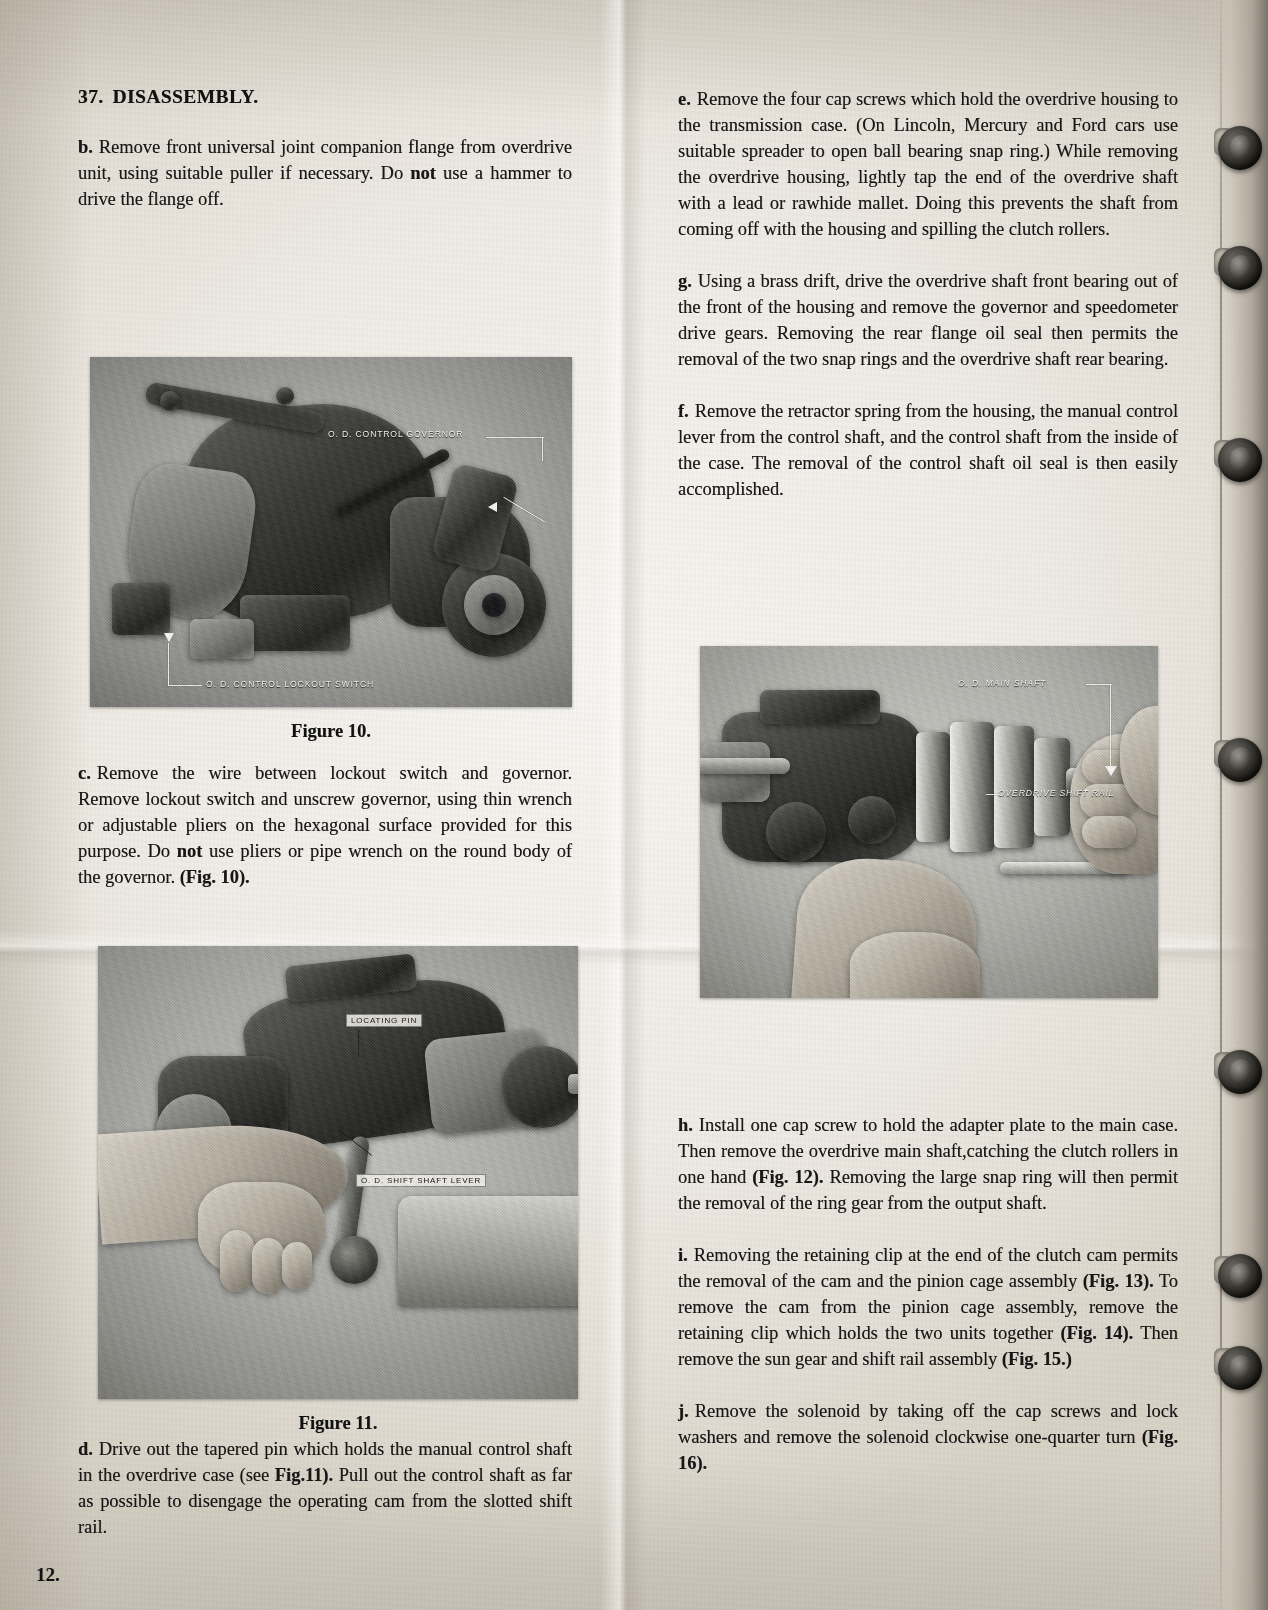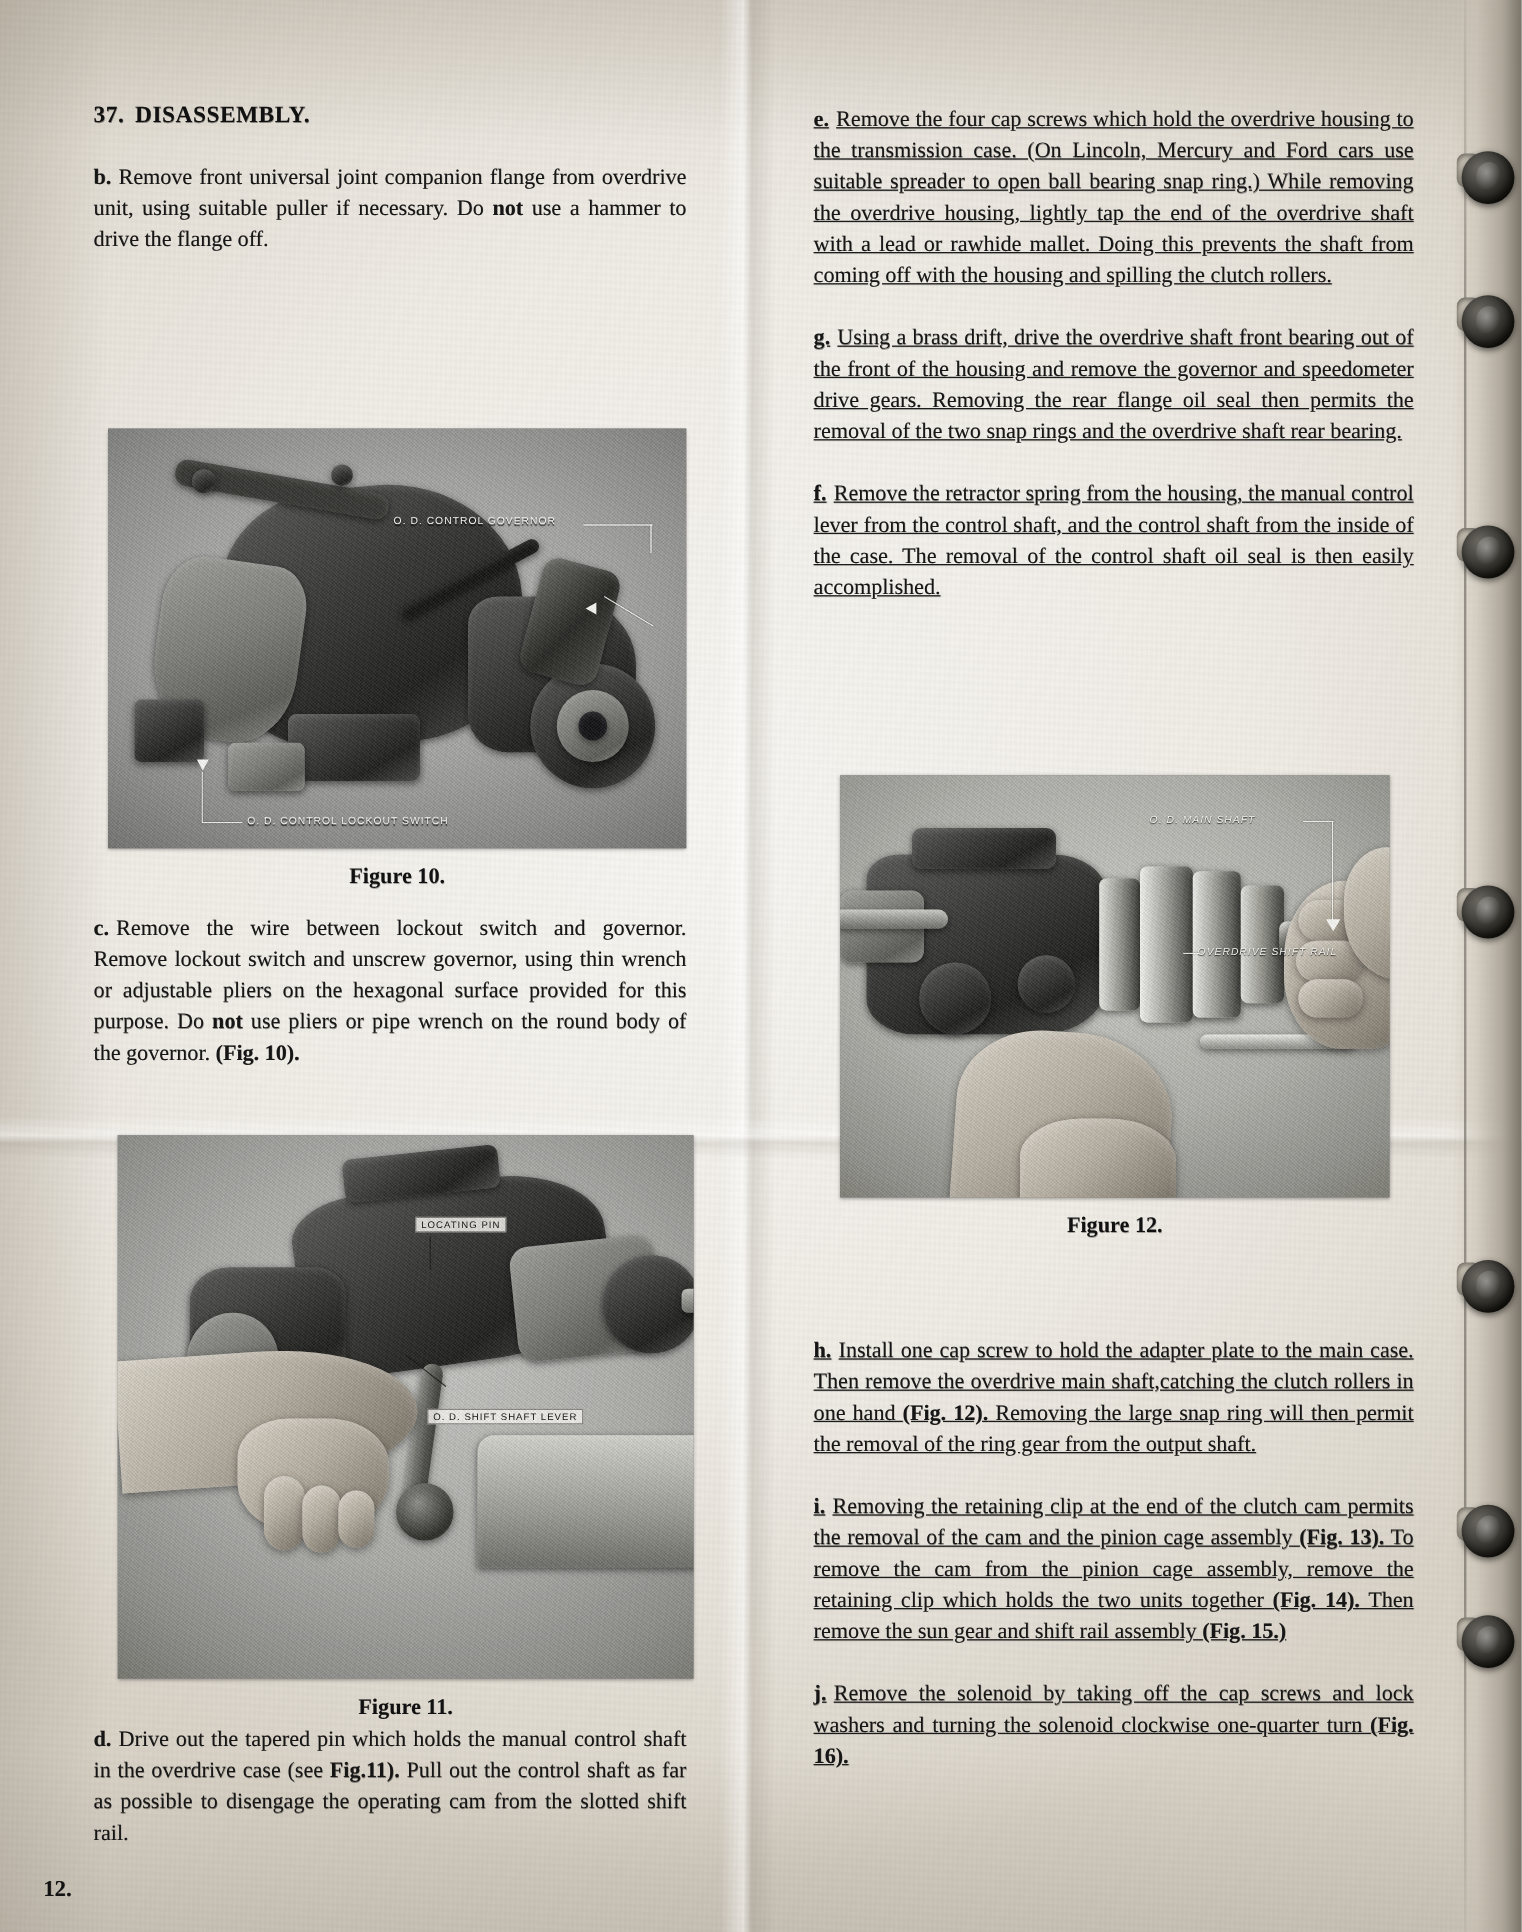--- a/index.html
+++ b/index.html
@@ -108,21 +108,21 @@
     box-shadow: inset 0 2px 4px rgba(0,0,0,.4);
   }
 
   
   .col {
     position: absolute;
     top: 0;
     width: 494px;
   }
   .col-left  { left: 78px; }
-  .col-right { left: 678px; width: 500px; text-decoration: underline; }
+  .col-right { left: 678px; width: 500px; }
 
   .section-head {
     font-family: "Liberation Serif", "DejaVu Serif", serif;
     font-weight: bold;
     font-size: 19.5px;
     letter-spacing: .4px;
     margin: 0 0 26px 0;
     color: #111;
     text-shadow: 0.4px 0.3px 0 rgba(0,0,0,.35);
   }
@@ -396,35 +396,34 @@
       <span class="callout" style="left:258px; top:32px;">O. D. MAIN SHAFT</span>
       <div class="leader" style="left:386px; top:38px; width:26px; height:1.4px;"></div>
       <div class="leader" style="left:410px; top:38px; width:1.4px; height:84px;"></div>
       <div class="arrow" style="left:405px; top:120px; border-width:10px 6px 0 6px; border-color:#f2f2ef transparent transparent transparent;"></div>
 
       <span class="callout" style="left:298px; top:142px;">OVERDRIVE SHIFT RAIL</span>
       <div class="leader" style="left:286px; top:148px; width:14px; height:1.4px;"></div>
 
       <div class="noise"></div>
     </div>
-    <div class="caption">Figure 12.</div>
   </div>
 
   <div class="col col-right" style="top:1112px;">
 
     <p class="para inky">
       <span class="lbl">h.</span><span>Install one cap screw to hold the adapter plate to the main case. Then remove the overdrive main shaft,catching the clutch rollers in one hand </span><b>(Fig. 12).</b><span> Removing the large snap ring will then permit the removal of the ring gear from the output shaft.</span>
     </p>
 
     <p class="para inky">
       <span class="lbl">i.</span><span>Removing the retaining clip at the end of the clutch cam permits the removal of the cam and the pinion cage assembly </span><b>(Fig. 13).</b><span> To remove the cam from the pinion cage assembly, remove the retaining clip which holds the two units together </span><b>(Fig. 14).</b><span> Then remove the sun gear and shift rail assembly </span><b>(Fig. 15.)</b>
     </p>
 
     <p class="para inky">
-      <span class="lbl">j.</span><span>Remove the solenoid by taking off the cap screws and lock washers and turning the solenoid clockwise one-quarter turn </span><b>(Fig. 16).</b>
+      <span class="lbl">j.</span><span>Remove the solenoid by taking off the cap screws and lock washers and remove the solenoid clockwise one-quarter turn </span><b>(Fig. 16).</b>
     </p>
   </div>
 
   <div class="binding-edge"></div>
   <div class="binding-line"></div>
 
   <div class="ring-hole" style="top:128px;"></div>
   <div class="ring-hole" style="top:248px;"></div>
   <div class="ring-hole" style="top:440px;"></div>
   <div class="ring-hole" style="top:740px;"></div>

